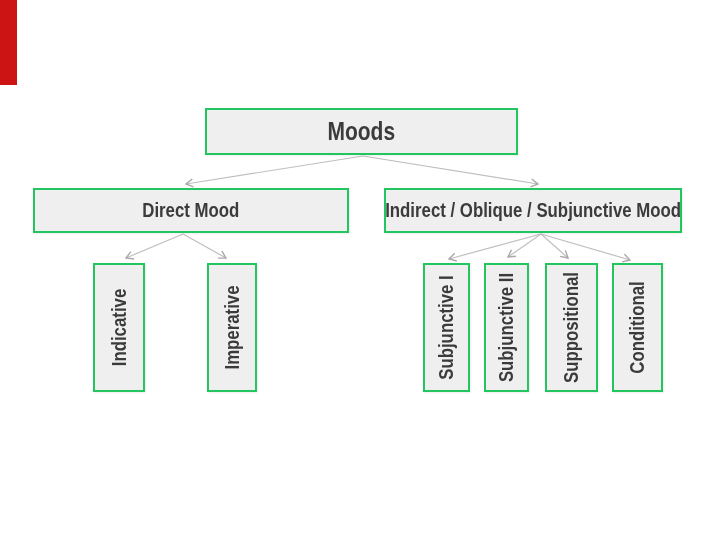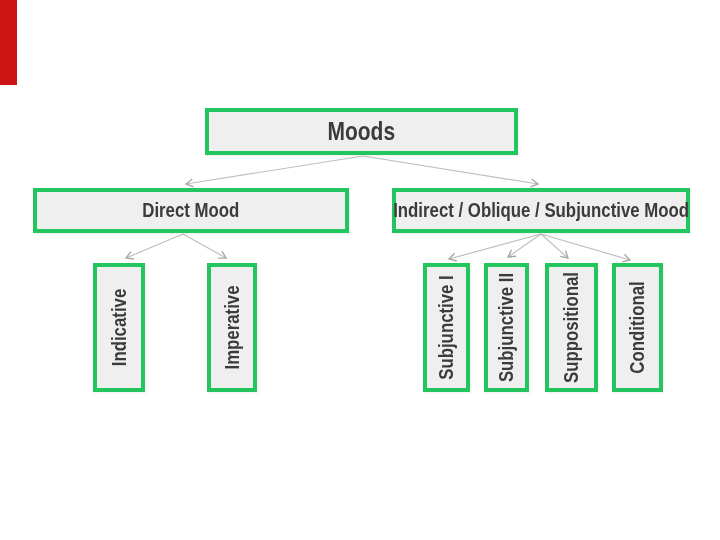--- a/index.html
+++ b/index.html
@@ -26,41 +26,41 @@
   #arrow-layer {
     position: absolute;
     left: 0;
     top: 0;
     width: 720px;
     height: 540px;
   }
   .node, .leaf {
     position: absolute;
     background: #efefef;
-    border: 4px solid #22c55e;
+    border: 2px solid #22c55e;
     box-sizing: border-box;
     display: flex;
     align-items: center;
     justify-content: center;
     box-shadow: 1px 1px 2px rgba(0,0,0,0.07);
   }
   .node .label, .leaf .label {
     color: #3b3b3b;
     font-weight: 700;
     white-space: nowrap;
     display: inline-block;
     transform: scaleX(0.84);
   }
   .leaf .label {
     transform: rotate(-90deg) scaleX(0.84);
   }
   #node-moods    { left: 205px; top: 108px; width: 313px; height: 47px; }
   #node-moods .label { font-size: 25px; }
   #node-direct   { left: 33px;  top: 188px; width: 316px; height: 45px; }
-  #node-indirect { left: 392px; top: 188px; width: 298px; height: 45px; }
+  #node-indirect { left: 384px; top: 188px; width: 298px; height: 45px; }
   #node-direct .label, #node-indirect .label { font-size: 20px; }
   .leaf { top: 263px; height: 129px; }
   .leaf .label { font-size: 20px; }
   #leaf-indicative     { left: 93px;  width: 52px; }
   #leaf-imperative     { left: 207px; width: 50px; }
   #leaf-subjunctive-1  { left: 423px; width: 47px; }
   #leaf-subjunctive-2  { left: 484px; width: 45px; }
   #leaf-suppositional  { left: 545px; width: 53px; }
   #leaf-conditional    { left: 612px; width: 51px; }
   .arrow-line {

